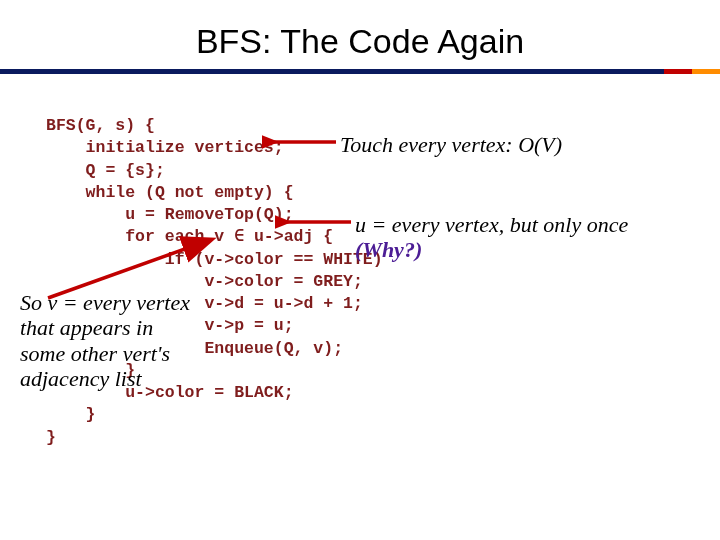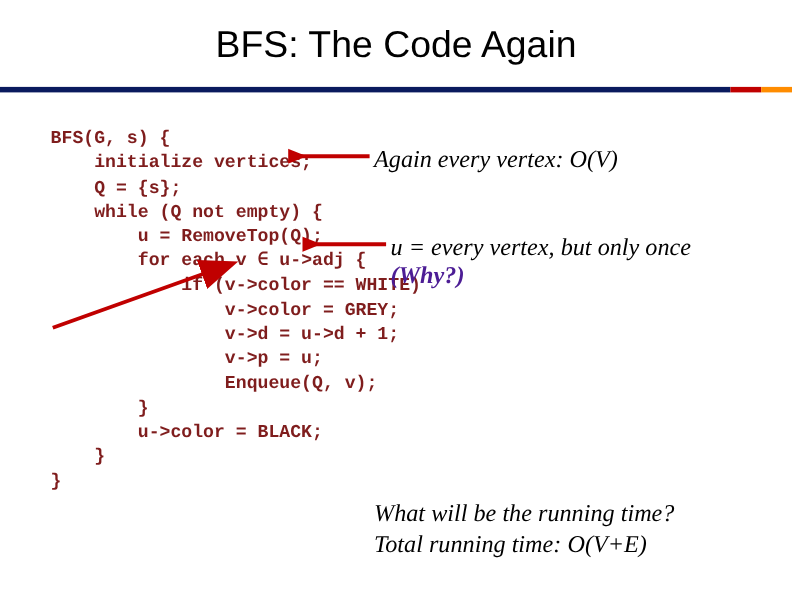--- a/index.html
+++ b/index.html
@@ -14,21 +14,21 @@
   .slide {
     position: relative;
     width: 720px;
     height: 540px;
   }
   .title {
     text-align: center;
     font-size: 34px;
     font-weight: normal;
     padding-top: 22px;
-    padding-bottom: 18px;
+    padding-bottom: 8px;
     color: #000;
   }
   .rule {
     height: 5px;
     width: 100%;
     display: flex;
   }
   .rule .navy { background: #0a1a5e; flex: 1; }
   .rule .red  { background: #c00000; width: 28px; }
   .rule .orange { background: #ff8c00; width: 28px; }
@@ -85,32 +85,34 @@
             if (v-&gt;color == WHITE)
                 v-&gt;color = GREY;
                 v-&gt;d = u-&gt;d + 1;
                 v-&gt;p = u;
                 Enqueue(Q, v);
         }
         u-&gt;color = BLACK;
     }
 }</div>
 
-  <div class="annot" style="top:132px; left:340px;">Again every vertex: O(V)</div>
+  <div class="annot" style="top:132px; left:340px;">Touch every vertex: O(V)</div>
 
   <div class="annot" style="top:212px; left:355px; text-align:left; width:340px;">
     <span>u = every vertex, but only once</span><br>
     <span class="why">(Why?)</span>
   </div>
 
+  <div class="annot" style="top:290px; left:20px;">
+    <div>So v = every vertex</div>
+    <div>that appears in</div>
+    <div>some other vert's</div>
+    <div>adjacency list</div>
+  </div>
 
-  <div class="question">
-    <div>What will be the running time?</div>
-    <div>Total running time: O(V+E)</div>
-  </div>
 
   <svg class="arrow" style="top:131px; left:262px;" width="78" height="22">
     <defs>
       <marker id="ah1" markerWidth="10" markerHeight="8" refX="2" refY="4" orient="auto">
         <path d="M10,0 L0,4 L10,8 Z" fill="#c00000"></path>
       </marker>
     </defs>
     <line x1="74" y1="11" x2="10" y2="11" stroke="#c00000" stroke-width="3.5" marker-end="url(#ah1)"></line>
   </svg>
 

